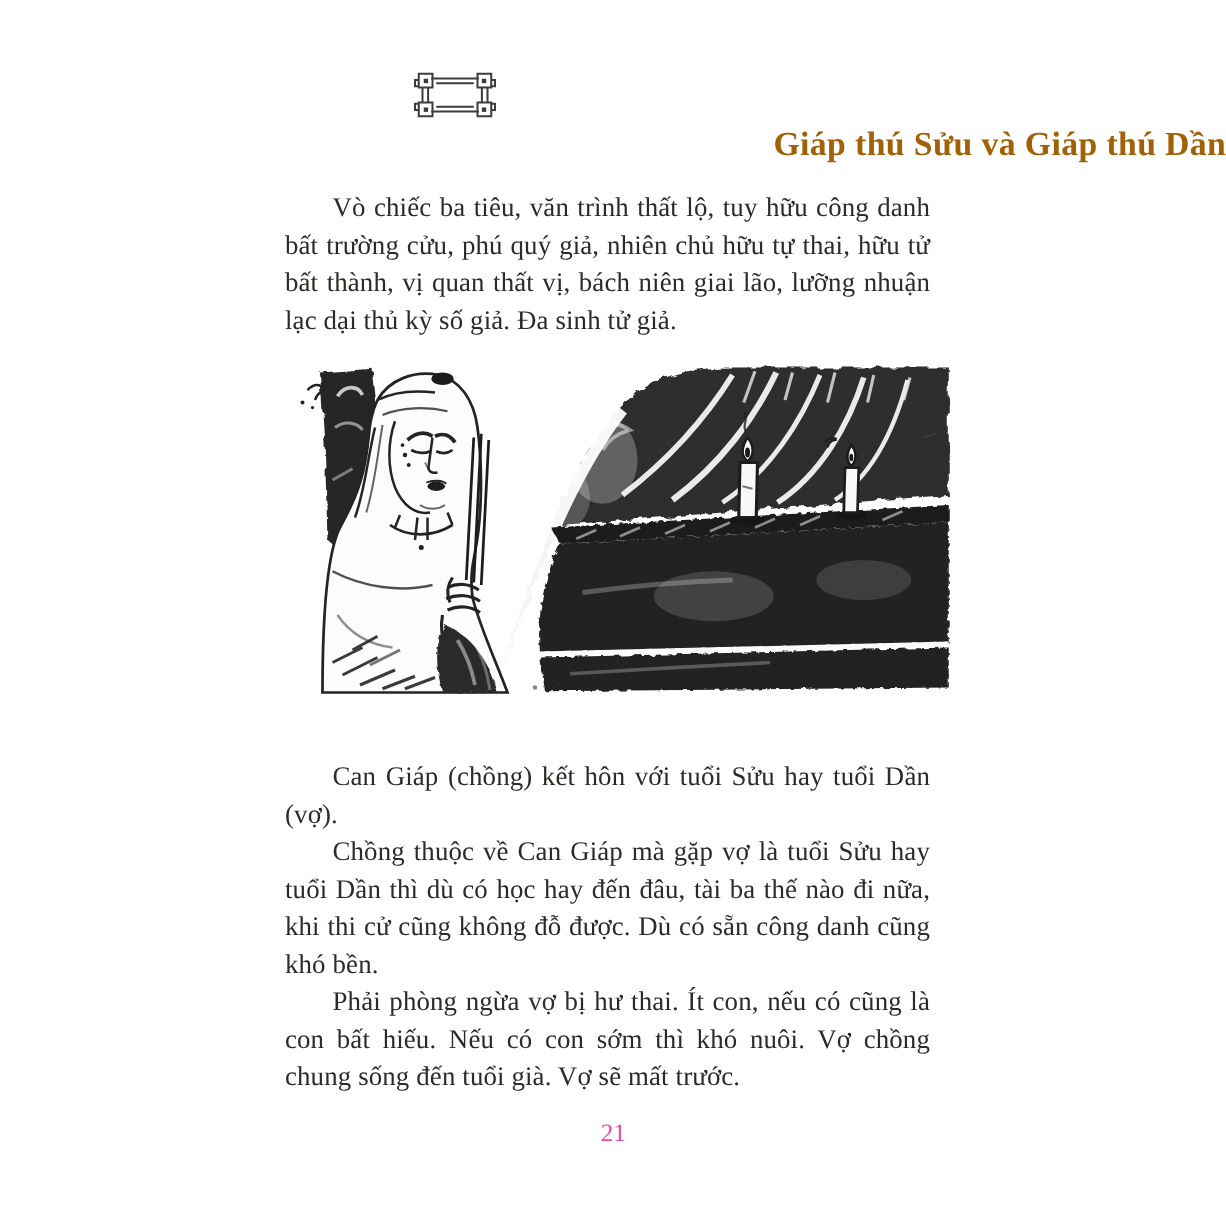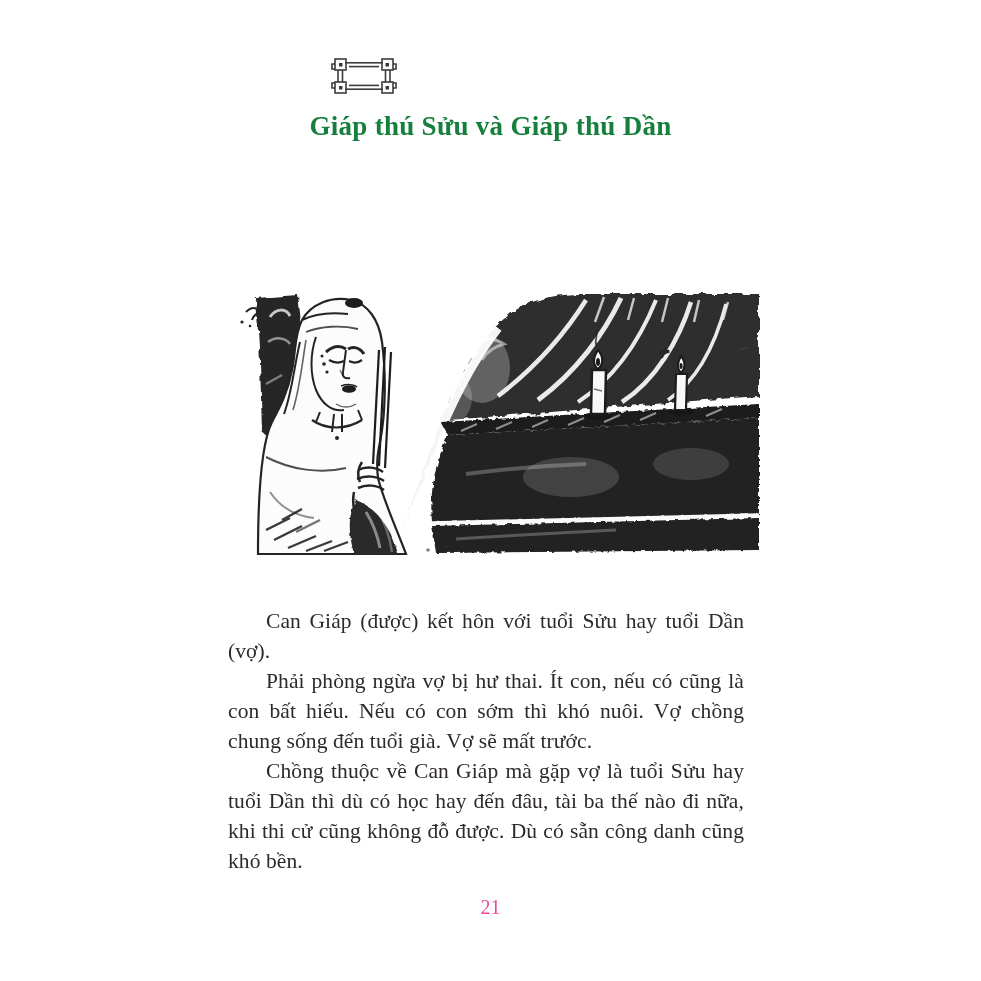--- a/index.html
+++ b/index.html
@@ -32,22 +32,22 @@
     display:flex;align-items:center;justify-content:center;
   }
   .banner .band span{
     font-family:"Liberation Sans","DejaVu Sans",sans-serif;
     font-weight:700;font-size:15.5px;letter-spacing:0.5px;color:#2f2f2f;
     transform:scaleX(0.95) scaleY(1.12);
   }
 
   
   .chapter-title{
-    position:absolute;top:111px;left:0;width:100%;
-    text-align:center;font-weight:700;font-size:27px;color:#15803d;
+    position:absolute;top:100px;left:0;width:100%;
+    text-align:right;font-weight:700;font-size:27px;color:#a16207;
     letter-spacing:0.3px;
   }
   .notes-heading{
     position:absolute;top:573px;left:0;width:100%;
     text-align:center;font-weight:700;font-size:23px;color:#242120;
     letter-spacing:0.6px;
   }
 
   
   .bodytext{
@@ -105,20 +105,23 @@
         <path d="M8,14 V26"></path>
           <path d="M12.5,14 V26"></path>
         <path d="M5,8 H2 V13 H5"></path>
           <path d="M5,27 H2 V32 H5"></path>
       </svg>
     </div>
   </div>
 
   <div class="chapter-title">Giáp thú Sửu và Giáp thú Dần</div>
 
+  <div class="intro bodytext">
+    <p>Vò chiếc ba tiêu, văn trình thất lộ, tuy hữu công danh bất trường cửu, phú quý giả, nhiên chủ hữu tự thai, hữu tử bất thành, vị quan thất vị, bách niên giai lão, lưỡng nhuận lạc dại thủ kỳ số giả. Đa sinh tử giả.</p>
+  </div>
 
   <div class="illustration">
     <svg viewBox="0 0 524 263">
       <defs>
         <filter id="rough" x="-10%" y="-10%" width="120%" height="120%">
           <feTurbulence type="fractalNoise" baseFrequency="0.11" numOctaves="2" seed="7" result="n"></feTurbulence>
           <feDisplacementMap in="SourceGraphic" in2="n" scale="6"></feDisplacementMap>
         </filter>
         <filter id="rough2" x="-10%" y="-10%" width="120%" height="120%">
           <feTurbulence type="fractalNoise" baseFrequency="0.2" numOctaves="2" seed="3" result="n"></feTurbulence>
@@ -252,20 +255,20 @@
           <path d="M88,259 l24,-9"></path>
         <path d="M60,240 l24,-12" opacity="0.7"></path>
       </g>
       <circle cx="192" cy="258" r="1.8" fill="#333333" opacity="0.6"></circle>
       <circle cx="210" cy="255" r="1.4" fill="#333333" opacity="0.5"></circle>
     </svg>
   </div>
 
 
   <div class="notes bodytext">
-    <p>Can Giáp (được) kết hôn với tuổi Sửu hay tuổi Dần (vợ).</p>
+    <p>Can Giáp (chồng) kết hôn với tuổi Sửu hay tuổi Dần (vợ).</p>
+    <p>Chồng thuộc về Can Giáp mà gặp vợ là tuổi Sửu hay tuổi Dần thì dù có học hay đến đâu, tài ba thế nào đi nữa, khi thi cử cũng không đỗ được. Dù có sẵn công danh cũng khó bền.</p>
     <p>Phải phòng ngừa vợ bị hư thai. Ít con, nếu có cũng là con bất hiếu. Nếu có con sớm thì khó nuôi. Vợ chồng chung sống đến tuổi già. Vợ sẽ mất trước.</p>
-    <p>Chồng thuộc về Can Giáp mà gặp vợ là tuổi Sửu hay tuổi Dần thì dù có học hay đến đâu, tài ba thế nào đi nữa, khi thi cử cũng không đỗ được. Dù có sẵn công danh cũng khó bền.</p>
   </div>
 
   <div class="page-number">21</div>
 
 </div>
 
 </body></html>

